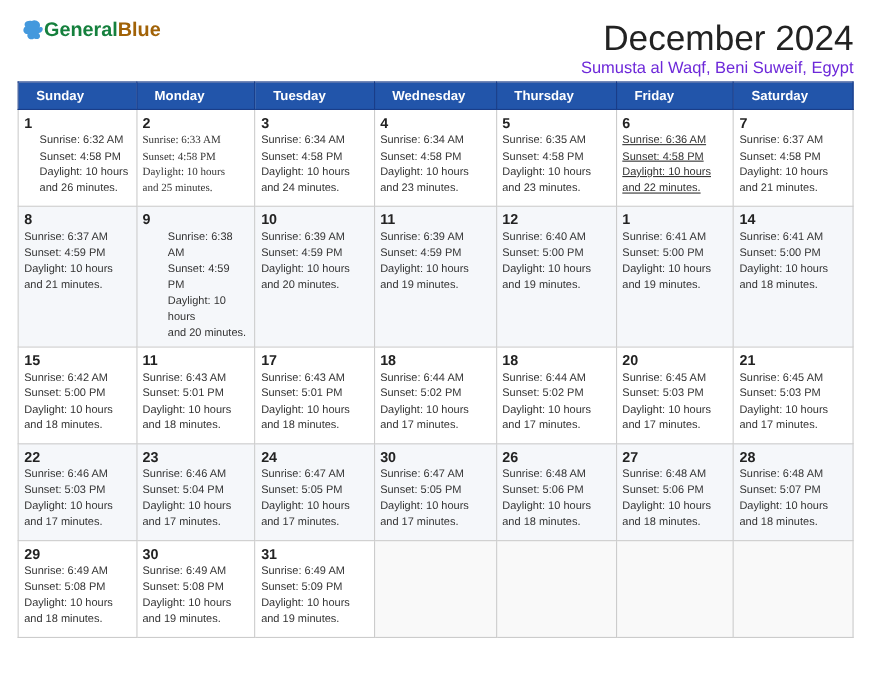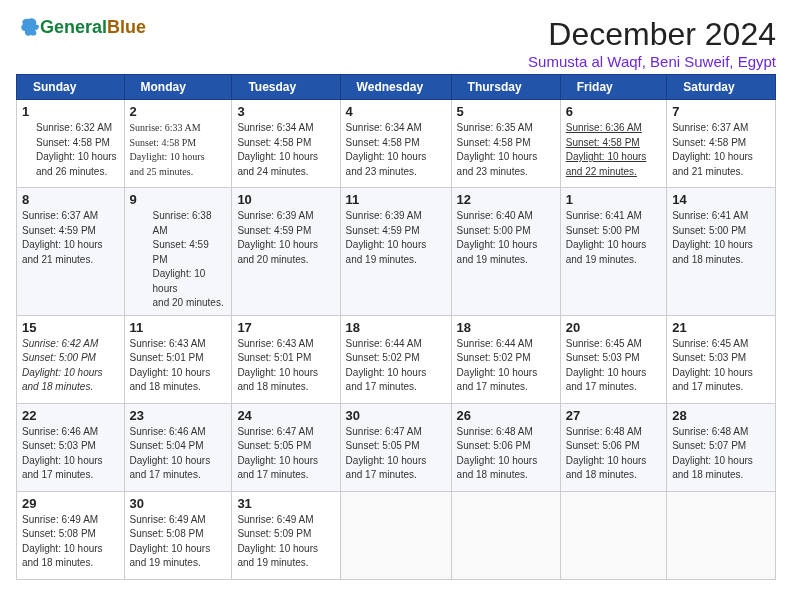--- a/index.html
+++ b/index.html
@@ -213,21 +213,21 @@
           <span class="day-num">14</span>
           <div class="day-info" style="white-space: pre-line;">Sunrise: 6:41 AM
 Sunset: 5:00 PM
 Daylight: 10 hours
 and 18 minutes.</div>
         </td>
       </tr>
       <tr>
         <td>
           <span class="day-num">15</span>
-          <div class="day-info" style="white-space: pre-line; font-style: italic;">Sunrise: 6:42 AM
+          <div class="day-info" style="white-space: pre-line;">Sunrise: 6:42 AM
 Sunset: 5:00 PM
 Daylight: 10 hours
 and 18 minutes.</div>
         </td>
         <td>
           <span class="day-num">11</span>
           <div class="day-info" style="white-space: pre-line;">Sunrise: 6:43 AM
 Sunset: 5:01 PM
 Daylight: 10 hours
 and 18 minutes.</div>

